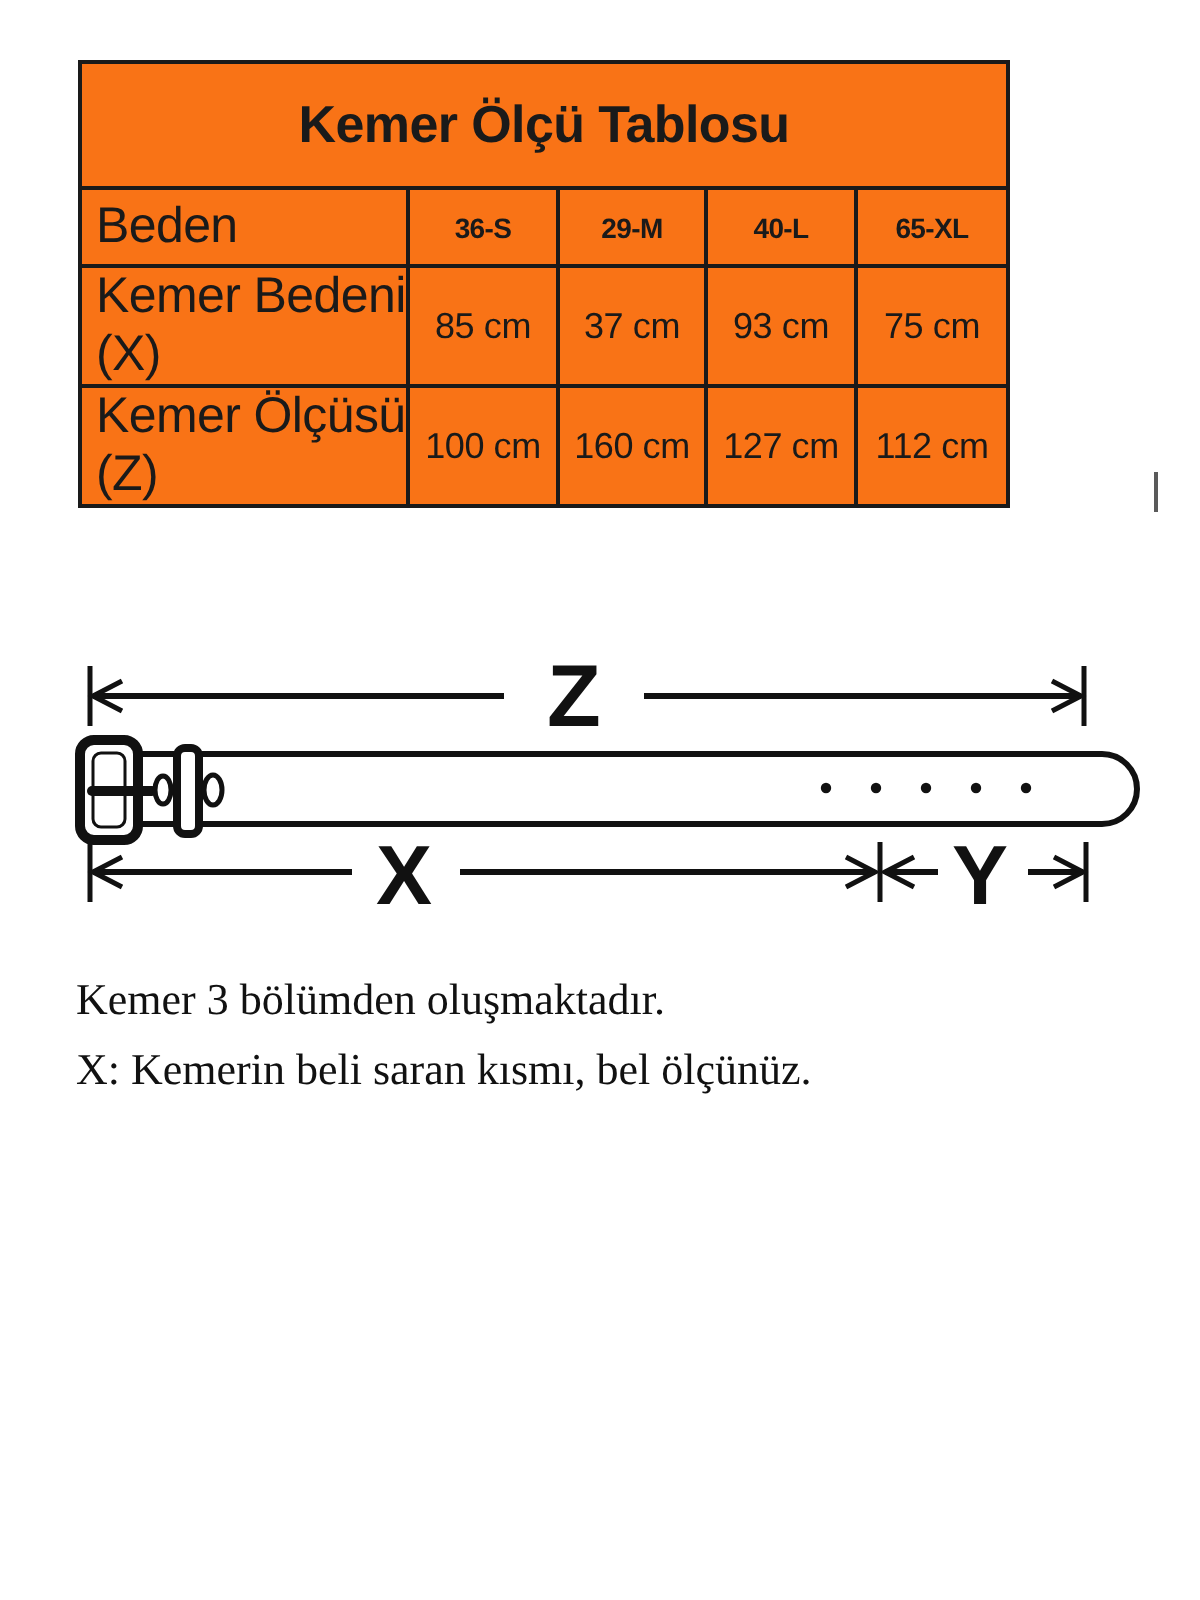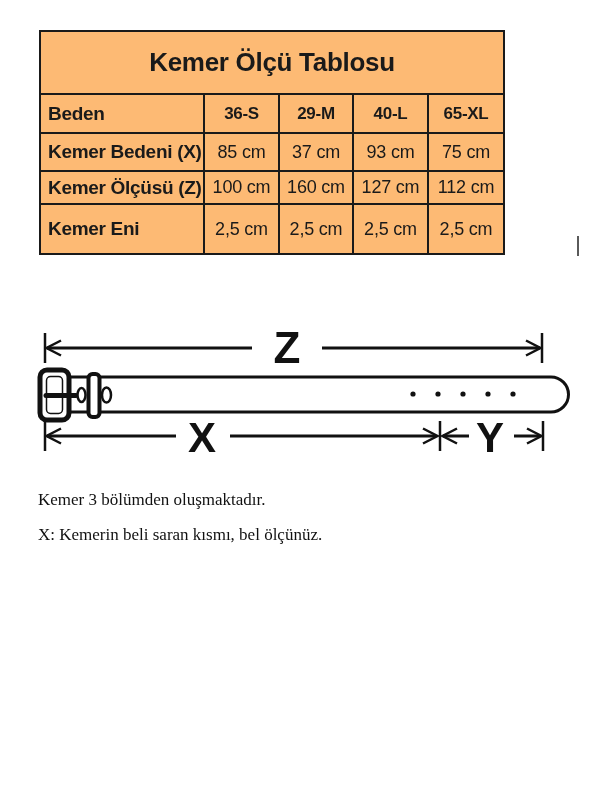--- a/index.html
+++ b/index.html
@@ -7,24 +7,24 @@
     width:600px; height:800px; background:#ffffff; position:relative;
     font-family:"Liberation Sans", sans-serif; color:#1a1a1a; overflow:hidden;
   }
 
   
   table.size-table {
     position:absolute; left:39px; top:30px;
     border-collapse:collapse; table-layout:fixed;
     color:#1a1a1a;
   }
-  .size-table td { border:2px solid #1a1a1a; padding:0; vertical-align:middle; background:#fdba74; }
+  .size-table td { border:2px solid #1a1a1a; padding:0; vertical-align:middle; background:#f97316; }
   .size-table .title-cell { text-align:center; font-weight:bold; font-size:26px; letter-spacing:-0.3px; }
-  .size-table .label-cell { font-weight:bold; font-size:19px; text-align:left; padding-left:7px; letter-spacing:-0.3px; }
-  .size-table .head-cell  { font-weight:bold; font-size:17px; text-align:center; letter-spacing:-0.3px; }
+  .size-table .label-cell { font-weight:normal; font-size:25px; text-align:left; padding-left:7px; letter-spacing:-0.3px; }
+  .size-table .head-cell  { font-weight:bold; font-size:14px; text-align:center; letter-spacing:-0.3px; }
   .size-table .value-cell { font-weight:normal; font-size:18px; text-align:center; letter-spacing:-0.2px; }
   tr.title-row { height:63px; }
   tr.head-row  { height:39px; }
   tr.data-row-a { height:38px; }
   tr.data-row-b { height:33px; }
   tr.data-row-c { height:50px; }
 
   
   .gray-tick {
     position:absolute; left:577px; top:236px; width:2px; height:20px;
@@ -32,21 +32,21 @@
   }
 
   
   .diagram-wrap { position:absolute; left:0; top:320px; width:600px; height:150px; }
   .diagram-wrap svg { display:block; }
   .dim-label { font-family:"Liberation Sans", sans-serif; font-weight:bold; fill:#111; }
 
   
   .notes {
     position:absolute; left:38px; top:483px; width:545px;
-    font-family:"Liberation Serif", serif; font-size:17px; line-height:34.5px;
+    font-family:"Liberation Serif", serif; font-size:22px; line-height:34.5px;
     color:#111; white-space:nowrap;
   }
 </style>
 </head>
 <body>
 
 <table class="size-table">
   <colgroup>
     <col style="width:164px">
       <col style="width:75px">
@@ -71,27 +71,20 @@
     <td class="value-cell">37 cm</td>
     <td class="value-cell">93 cm</td>
     <td class="value-cell">75 cm</td>
   </tr>
   <tr class="data-row-b">
     <td class="label-cell">Kemer Ölçüsü (Z)</td>
     <td class="value-cell">100 cm</td>
     <td class="value-cell">160 cm</td>
     <td class="value-cell">127 cm</td>
     <td class="value-cell">112 cm</td>
-  </tr>
-  <tr class="data-row-c">
-    <td class="label-cell">Kemer Eni</td>
-    <td class="value-cell">2,5 cm</td>
-    <td class="value-cell">2,5 cm</td>
-    <td class="value-cell">2,5 cm</td>
-    <td class="value-cell">2,5 cm</td>
   </tr>
 </tbody>
   </table>
 
 <div class="gray-tick"></div>
 
 <div class="diagram-wrap">
   <svg width="600" height="150" viewBox="0 320 600 150" xmlns="http://www.w3.org/2000/svg">
 
     <g stroke="#111" fill="none" stroke-width="3">

